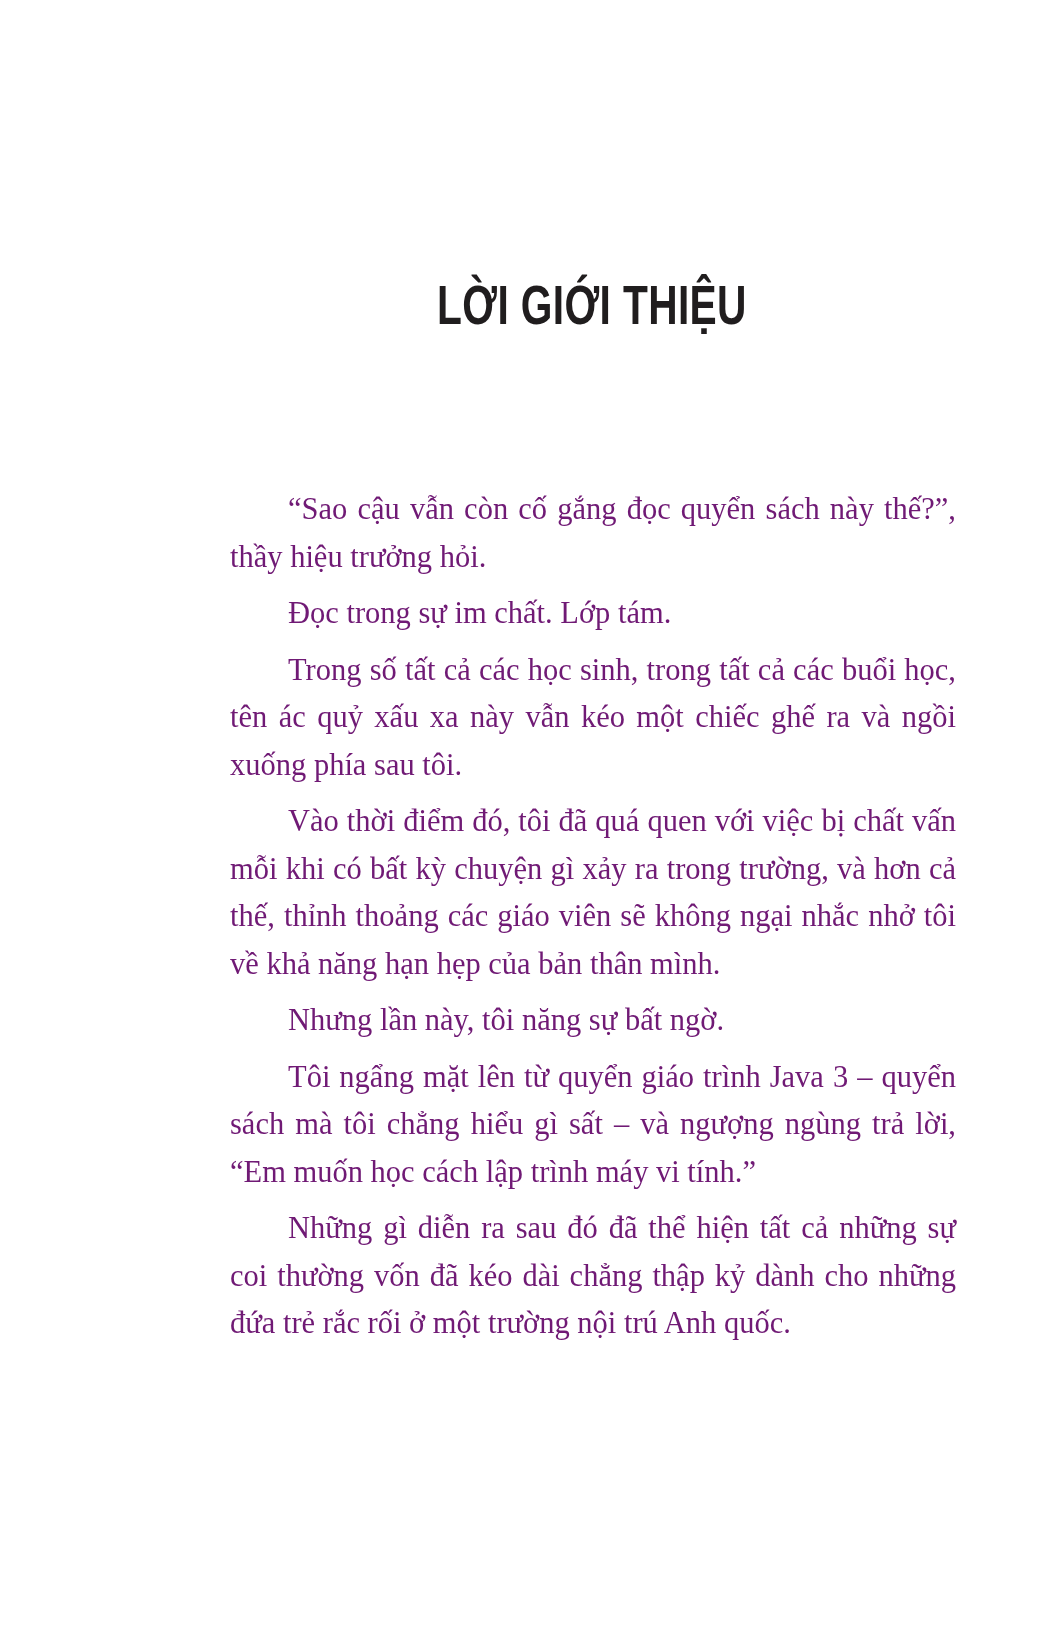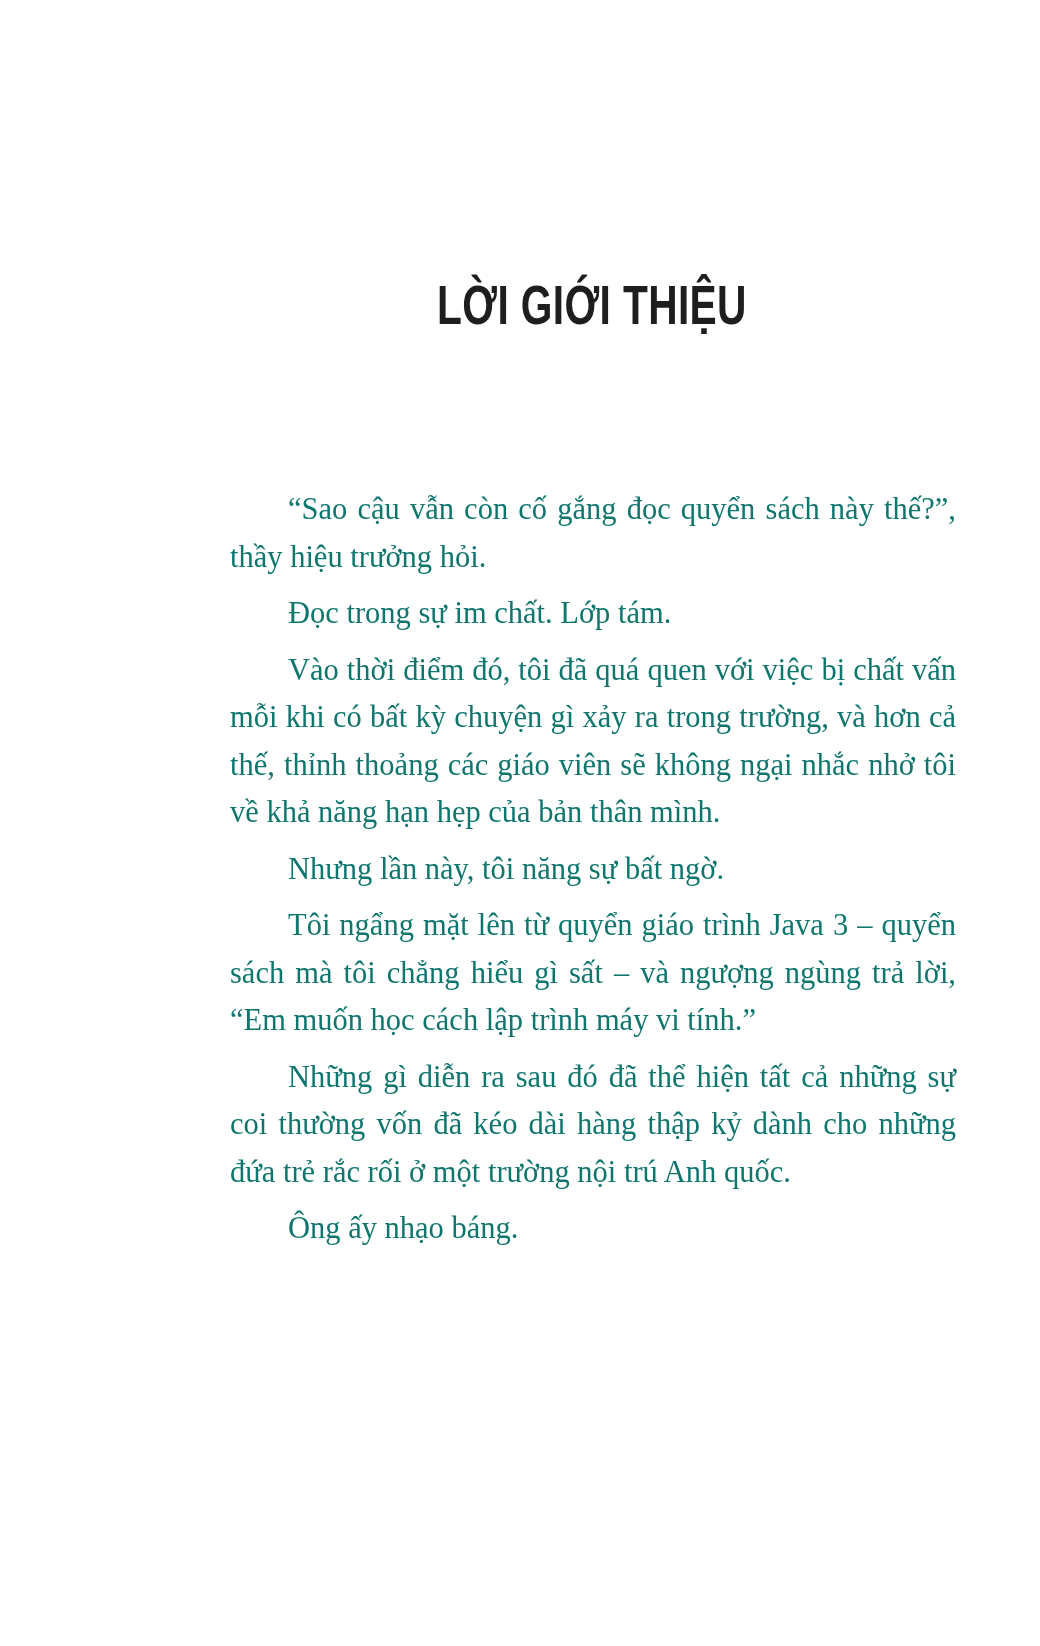--- a/index.html
+++ b/index.html
@@ -39,21 +39,21 @@
 
   
   .body-copy {
     position: absolute;
     top: 478px;
     left: 158px;
     width: 726px;
     font-family: "Liberation Serif", "DejaVu Serif", serif;
     font-size: 30.5px;
     line-height: 47.5px;
-    color: #0f766e;
+    color: #701a75;
     text-align: justify;
     text-justify: inter-word;
     hyphens: none;
     -webkit-hyphens: none;
   }
 
   .body-copy p {
     margin: 0 0 9px 0;
     text-indent: 58px;
     text-align: justify;
@@ -67,20 +67,20 @@
 </head>
 <body>
 
 <div class="page">
 
   <h1 class="chapter-title">LỜI GIỚI THIỆU</h1>
 
   <div class="body-copy">
     <p>“Sao cậu vẫn còn cố gắng đọc quyển sách này thế?”, thầy hiệu trưởng hỏi.</p>
     <p>Đọc trong sự im chất. Lớp tám.</p>
+    <p>Trong số tất cả các học sinh, trong tất cả các buổi học, tên ác quỷ xấu xa này vẫn kéo một chiếc ghế ra và ngồi xuống phía sau tôi.</p>
     <p>Vào thời điểm đó, tôi đã quá quen với việc bị chất vấn mỗi khi có bất kỳ chuyện gì xảy ra trong trường, và hơn cả thế, thỉnh thoảng các giáo viên sẽ không ngại nhắc nhở tôi về khả năng hạn hẹp của bản thân mình.</p>
     <p>Nhưng lần này, tôi năng sự bất ngờ.</p>
     <p>Tôi ngẩng mặt lên từ quyển giáo trình Java 3 – quyển sách mà tôi chẳng hiểu gì sất – và ngượng ngùng trả lời, “Em muốn học cách lập trình máy vi tính.”</p>
-    <p>Những gì diễn ra sau đó đã thể hiện tất cả những sự coi thường vốn đã kéo dài hàng thập kỷ dành cho những đứa trẻ rắc rối ở một trường nội trú Anh quốc.</p>
-    <p>Ông ấy nhạo báng.</p>
+    <p>Những gì diễn ra sau đó đã thể hiện tất cả những sự coi thường vốn đã kéo dài chẳng thập kỷ dành cho những đứa trẻ rắc rối ở một trường nội trú Anh quốc.</p>
   </div>
 
 </div>
 
 </body></html>

